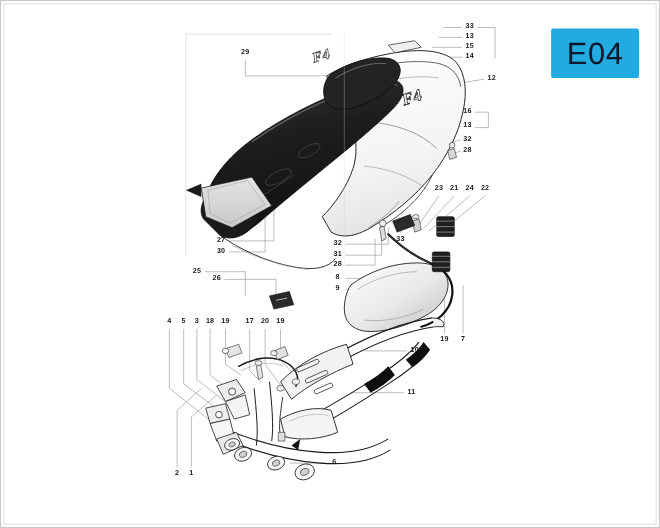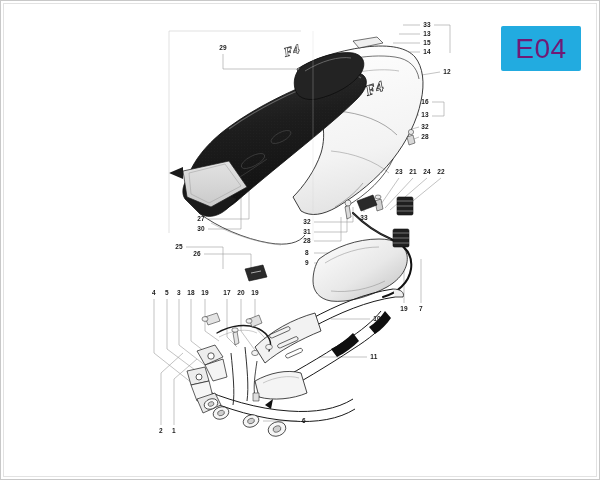--- a/index.html
+++ b/index.html
@@ -337,21 +337,21 @@
     <g>
       <path d="M248,318 L258,314 L261,322 L251,326 Z" fill="#e0e0e0" stroke="#1a1a1a" stroke-width="0.5"></path>
       <ellipse cx="248" cy="320" rx="3" ry="2.3" fill="#f0f0f0" stroke="#1a1a1a" stroke-width="0.5"></ellipse>
     </g>
 
     <path d="M168,30 L168,232" fill="none" stroke="#cfcfcf" stroke-width="0.6"></path>
     <path d="M168,30 L300,30" fill="none" stroke="#cfcfcf" stroke-width="0.6"></path>
     <path d="M312,240 L312,30" fill="none" stroke="#cfcfcf" stroke-width="0.5" opacity="0.6"></path>
   </svg>
 
-  <div id="code-badge" style="background: rgb(34, 171, 224); color: #701a75;">
+  <div id="code-badge" style="background: rgb(34, 171, 224); color: #0f172a;">
     <span>E04</span>
   </div>
 
   <div id="callout-layer">
       <div class="callout" style="left: 222px; top: 47px;">29</div>
       <div class="callout" style="left: 426px; top: 24px;">33</div>
       <div class="callout" style="left: 426px; top: 33px;">13</div>
       <div class="callout" style="left: 426px; top: 42px;">15</div>
       <div class="callout" style="left: 426px; top: 51px;">14</div>
       <div class="callout" style="left: 446px; top: 71px;">12</div>

